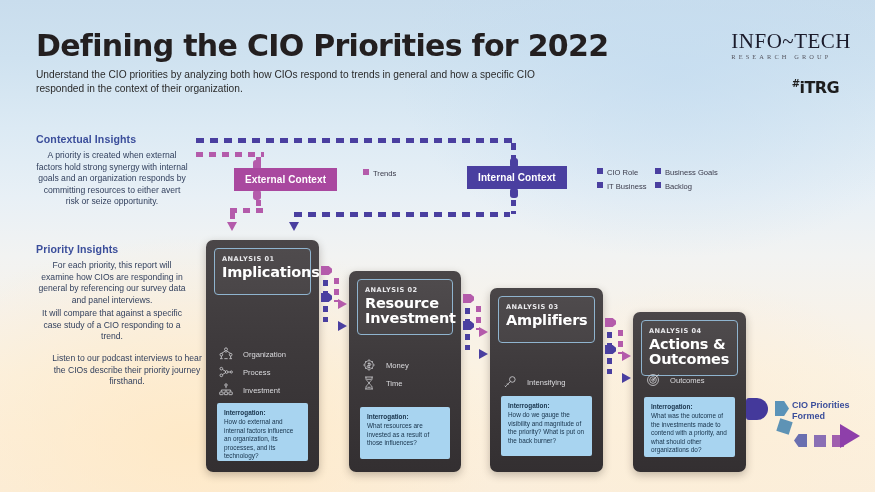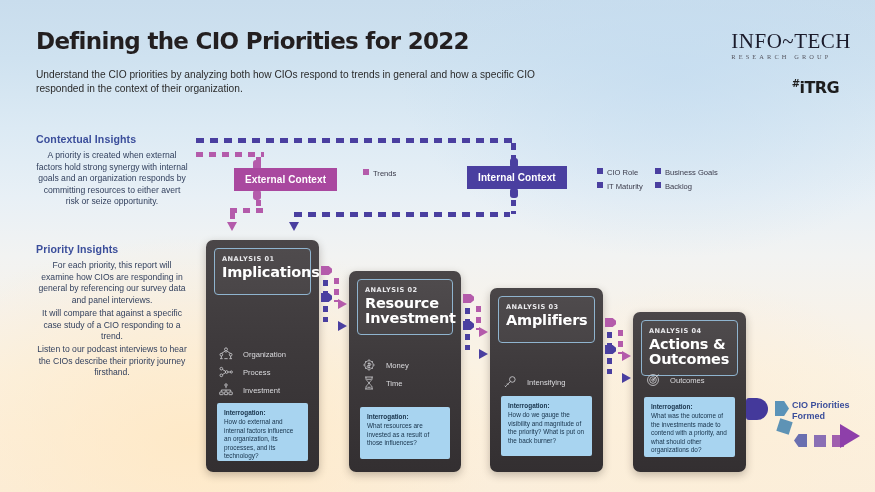--- a/index.html
+++ b/index.html
@@ -27,21 +27,21 @@
   #glow1{position:absolute;left:-120px;bottom:-160px;width:620px;height:420px;
     background:radial-gradient(ellipse at center, rgba(255,232,196,.85) 0%, rgba(255,236,208,0) 70%);}
   #glow2{position:absolute;right:-80px;top:-120px;width:560px;height:380px;
     background:radial-gradient(ellipse at center, rgba(196,220,240,.7) 0%, rgba(196,220,240,0) 70%);}
   #glow3{position:absolute;right:-40px;bottom:-120px;width:420px;height:330px;
     background:radial-gradient(ellipse at center, rgba(252,238,216,.9) 0%, rgba(252,238,216,0) 72%);}
 
   
   #title{
     position:absolute;left:36px;top:28px;
-    font-size:23px;font-weight:800;letter-spacing:-0.7px;color:#231f20;
+    font-size:30px;font-weight:800;letter-spacing:-0.7px;color:#231f20;
     font-family:"DejaVu Sans", sans-serif;
   }
   #subtitle{
     position:absolute;left:36px;top:68px;width:500px;
     font-size:10.2px;line-height:14px;color:#2b2b2b;
   }
   #logo-infotech{
     position:absolute;right:24px;top:30px;text-align:left;
   }
   #logo-infotech .lt-main{
@@ -67,21 +67,21 @@
   }
   .side-p{
     position:absolute;left:36px;width:152px;
     font-size:8.6px;line-height:11.6px;color:#33415e;text-align:center;
   }
   #ci-h{top:133px;}
   #ci-p{top:150px;}
   #pi-h{top:243px;}
   #pi-p1{top:260px;}
   #pi-p2{top:308px;}
-  #pi-p3{top:344px;}
+  #pi-p3{top:353px;margin-left:15px;}
 
   
   .ctx{
     position:absolute;color:#fff;font-size:10px;font-weight:800;
     padding:6px 11px;letter-spacing:.1px;white-space:nowrap;
   }
   #ctx-ext{left:234px;top:168px;background:#a9489f;}
   #ctx-int{left:467px;top:166px;background:#4a3fa0;}
   .ctx-stub{position:absolute;width:8px;height:10px;border-radius:3px;}
 
@@ -251,21 +251,21 @@
 
   <div class="ctx" id="ctx-ext">External Context</div>
   <div class="ctx" id="ctx-int">Internal Context</div>
 
   <div id="legend-ext">
       <div class="leg-item" style="left: 363px; top: 169px;"><span class="leg-sw" style="background: rgb(180, 91, 171);"></span><span>Trends</span></div>
     </div>
   <div id="legend-int">
       <div class="leg-item" style="left: 597px; top: 168px;"><span class="leg-sw" style="background: rgb(74, 63, 160);"></span><span>CIO Role</span></div>
       <div class="leg-item" style="left: 655px; top: 168px;"><span class="leg-sw" style="background: rgb(74, 63, 160);"></span><span>Business Goals</span></div>
-      <div class="leg-item" style="left: 597px; top: 182px;"><span class="leg-sw" style="background: rgb(74, 63, 160);"></span><span>IT Maturity</span></div>
+      <div class="leg-item" style="left: 597px; top: 182px;"><span class="leg-sw" style="background: rgb(74, 63, 160);"></span><span>IT Business</span></div>
       <div class="leg-item" style="left: 655px; top: 182px;"><span class="leg-sw" style="background: rgb(74, 63, 160);"></span><span>Backlog</span></div>
     </div>
 
   <div id="cards">
       <div class="card" style="left: 206px; top: 240px; width: 113px; height: 232px;">
         <div class="card-head" style="height: 32px;">
           <div class="card-kicker">ANALYSIS 01</div>
           <div class="card-title">Implications</div>
         </div>
         <div class="feat" style="left: 12px; top: 106px;">

